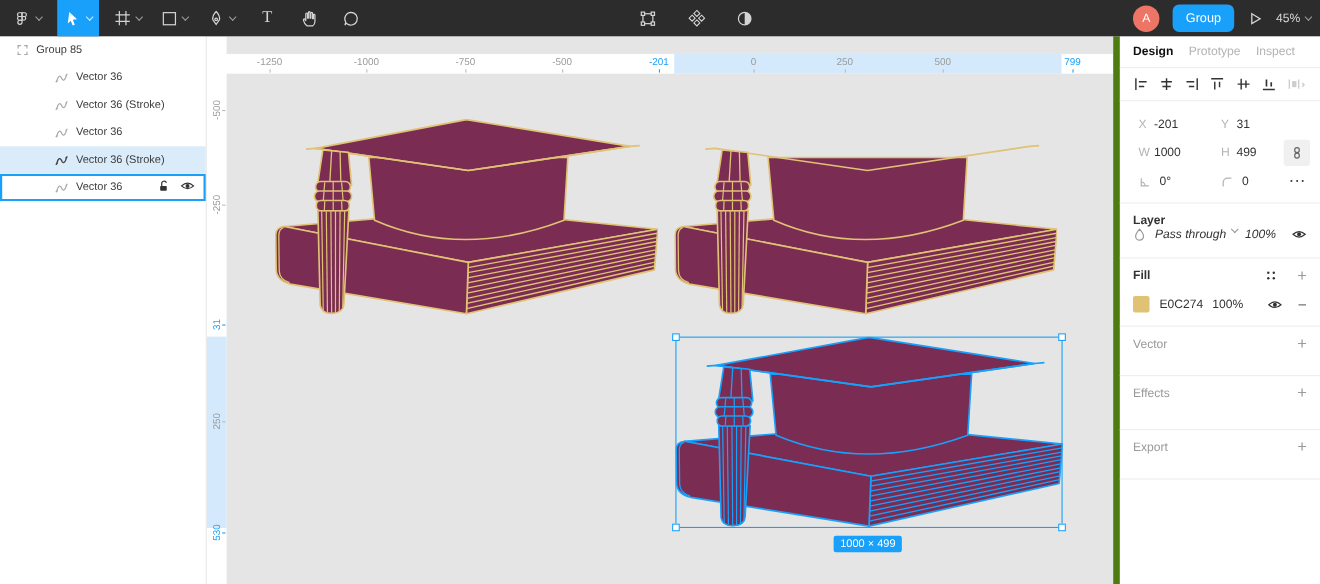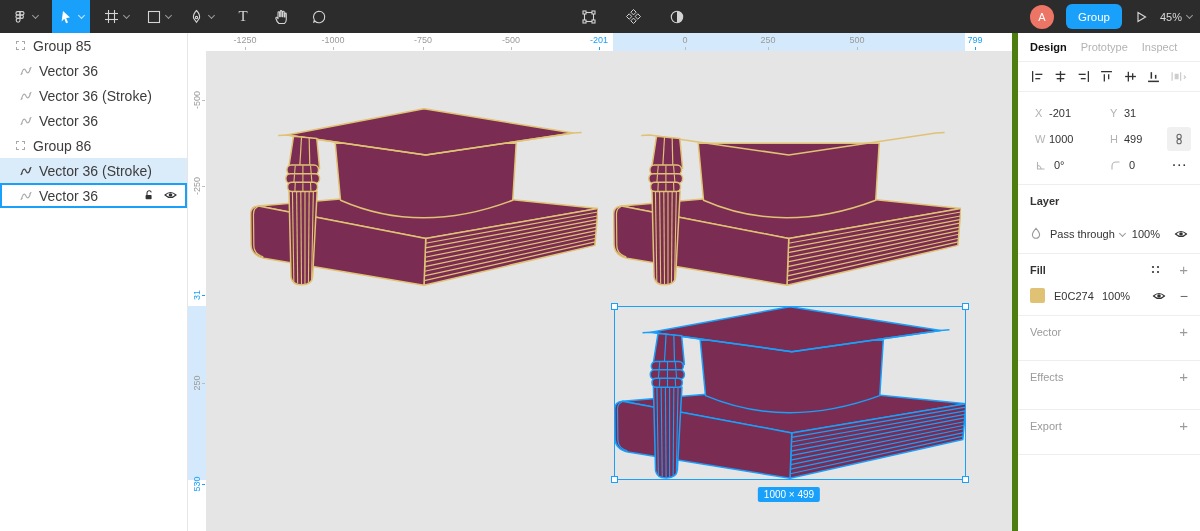--- a/index.html
+++ b/index.html
@@ -23,31 +23,31 @@
   .share-btn { background:var(--accent); color:#fff; font-size:11.5px; border:none; border-radius:6px; height:25px; padding:0 12px; cursor:pointer; }
   .zoom-ctl { color:#d9d9d9; font-size:11px; display:flex; align-items:center; cursor:pointer; }
 
   
   .left-sb { position:absolute; left:0; top:33px; width:188px; bottom:0; background:#fff; border-right:1px solid #e6e6e6; z-index:20; }
   .lsb-head { height:35px; border-bottom:1px solid #eee; display:flex; align-items:center; padding:0 12px; font-size:11px; }
   .lsb-tab { margin-right:16px; color:#b3b3b3; cursor:pointer; }
   .lsb-tab.active { color:#333; font-weight:bold; }
   .page-sel { margin-left:auto; color:#333; display:flex; align-items:center; cursor:pointer; }
   .page-sel .chev-dn { border-color:#999; margin-top:-2px; }
-  .layer-row { position:relative; height:25px; display:flex; align-items:center; font-size:14px; color:#3c3c3c; cursor:default; }
+  .layer-row { position:relative; height:25px; display:flex; align-items:center; font-size:10px; color:#3c3c3c; cursor:default; }
   .layer-row .licon { width:12px; display:flex; justify-content:center; margin-right:7px; }
-  .ind-0 { padding-left:14px; } .ind-1 { padding-left:20px; }
+  .ind-0 { padding-left:14px; } .ind-1 { padding-left:50px; }
   .layer-row.selected { background:var(--row-selected-bg); }
   .layer-row.outlined { box-shadow: inset 0 0 0 2px var(--accent); }
   .group-icon { width:9px; height:9px; border:1px dashed #a8a8a8; }
   .row-icons { position:absolute; right:10px; top:0; height:25px; display:flex; align-items:center; gap:9px; }
 
   
   .canvas { position:absolute; left:188px; top:33px; width:824px; height:498px; background:var(--canvas-bg); overflow:hidden; }
-  .h-ruler { position:absolute; left:0; top:0; width:100%; height:18px; background:#fff; z-index:10;text-align:center; }
+  .h-ruler { position:absolute; left:0; top:16px; width:100%; height:18px; background:#fff; z-index:10;text-align:center; }
   .v-ruler { position:absolute; left:0; top:0; width:18px; height:100%; background:#fff; z-index:9; }
   .hr-range { position:absolute; top:0; height:18px; background:var(--ruler-range-bg); }
   .vr-range { position:absolute; left:0; width:18px; background:var(--ruler-range-bg); }
   .hr-tick { position:absolute; top:2px; transform:translateX(-50%); font-size:9px; color:#9a9a9a; white-space:nowrap; }
   .hr-mark { position:absolute; bottom:1px; width:1px; height:3px; background:#bcbcbc; }
   .vr-tick { position:absolute; left:9px; transform:translate(-50%,-50%) rotate(-90deg); font-size:9px; color:#9a9a9a; white-space:nowrap; }
   .vr-mark { position:absolute; right:1px; height:1px; width:3px; background:#bcbcbc; }
   .tick-accent { color:var(--accent); }
   .art { position:absolute; }
   .art svg { width:100%; height:100%; display:block; }
@@ -74,21 +74,21 @@
   .tr-val { color:#333; width:44px; }
   .tr-lab2 { color:#b3b3b3; width:14px; margin-left:17px; }
   .tr-icon { margin-left:17px; width:14px; display:flex; }
   .link-box { position:absolute; right:9px; top:0; width:24px; height:24px; background:#f0f0f0; border-radius:3px; display:flex; align-items:center; justify-content:center; cursor:pointer; }
   .dots-more { position:absolute; right:12px; color:#333; letter-spacing:1.5px; font-weight:bold; cursor:pointer; }
   .rp-sec { border-bottom:1px solid #eee; padding:10px 12px 12px 12px; position:relative; }
   .rp-sec-title { color:#333; font-weight:bold; font-weight:600; }
   .rp-sec-title.dim { color:#9a9a9a; font-weight:normal; }
   .sec-actions { position:absolute; right:12px; top:8px; display:flex; gap:18px; align-items:center; }
   .plus { color:#9a9a9a; font-size:15px; font-weight:normal; cursor:pointer; line-height:1; }
-  .layer-blend-row { display:flex; align-items:center; margin-top:20px; position:relative; }
+  .layer-blend-row { display:flex; margin-top:0; position:relative;font-style:italic; }
   .blend-lab { margin-left:8px; color:#333; }
   .row-right { position:absolute; right:0; display:flex; align-items:center; gap:14px; }
   .pct { color:#333; }
   .fill-row { display:flex; align-items:center; margin-top:12px; position:relative; }
   .swatch { width:15px; height:15px; border-radius:2px; background:var(--artwork-stroke); cursor:pointer; }
   .fill-hex { margin-left:9px; color:#333; width:48px; }
   .minus { color:#666; font-size:14px; cursor:pointer; line-height:1; }
   .icon-btn { display:flex; align-items:center; cursor:pointer; }
 </style>
 </head>
@@ -240,26 +240,20 @@
     </div>
     <div class="layer-row ind-1">
       <span class="licon">
         <svg width="12" height="12" viewBox="0 0 12 12" fill="none" stroke="#aaa" stroke-width="1.1">
             <path d="M1.5,9 C3,3.2 4.8,3.2 6,6 C7.2,8.8 9,8.8 10.5,3"></path>
             <line x1="0.7" y1="9.8" x2="2.3" y2="8.2"></line>
             <line x1="9.7" y1="3.8" x2="11.3" y2="2.2"></line>
           </svg>
       </span>
       <span>Vector 36</span>
-    </div>
-    <div class="layer-row ind-0">
-      <span class="licon">
-          <span class="group-icon"></span>
-        </span>
-      <span>Group 86</span>
     </div>
     <div class="layer-row ind-1 selected">
       <span class="licon">
         <svg width="12" height="12" viewBox="0 0 12 12" fill="none" stroke="#444" stroke-width="1.2">
             <path d="M1.5,9 C3,3.2 4.8,3.2 6,6 C7.2,8.8 9,8.8 10.5,3"></path>
             <line x1="0.7" y1="9.8" x2="2.3" y2="8.2"></line>
             <line x1="9.7" y1="3.8" x2="11.3" y2="2.2"></line>
           </svg>
       </span>
       <span>Vector 36 (Stroke)</span>

